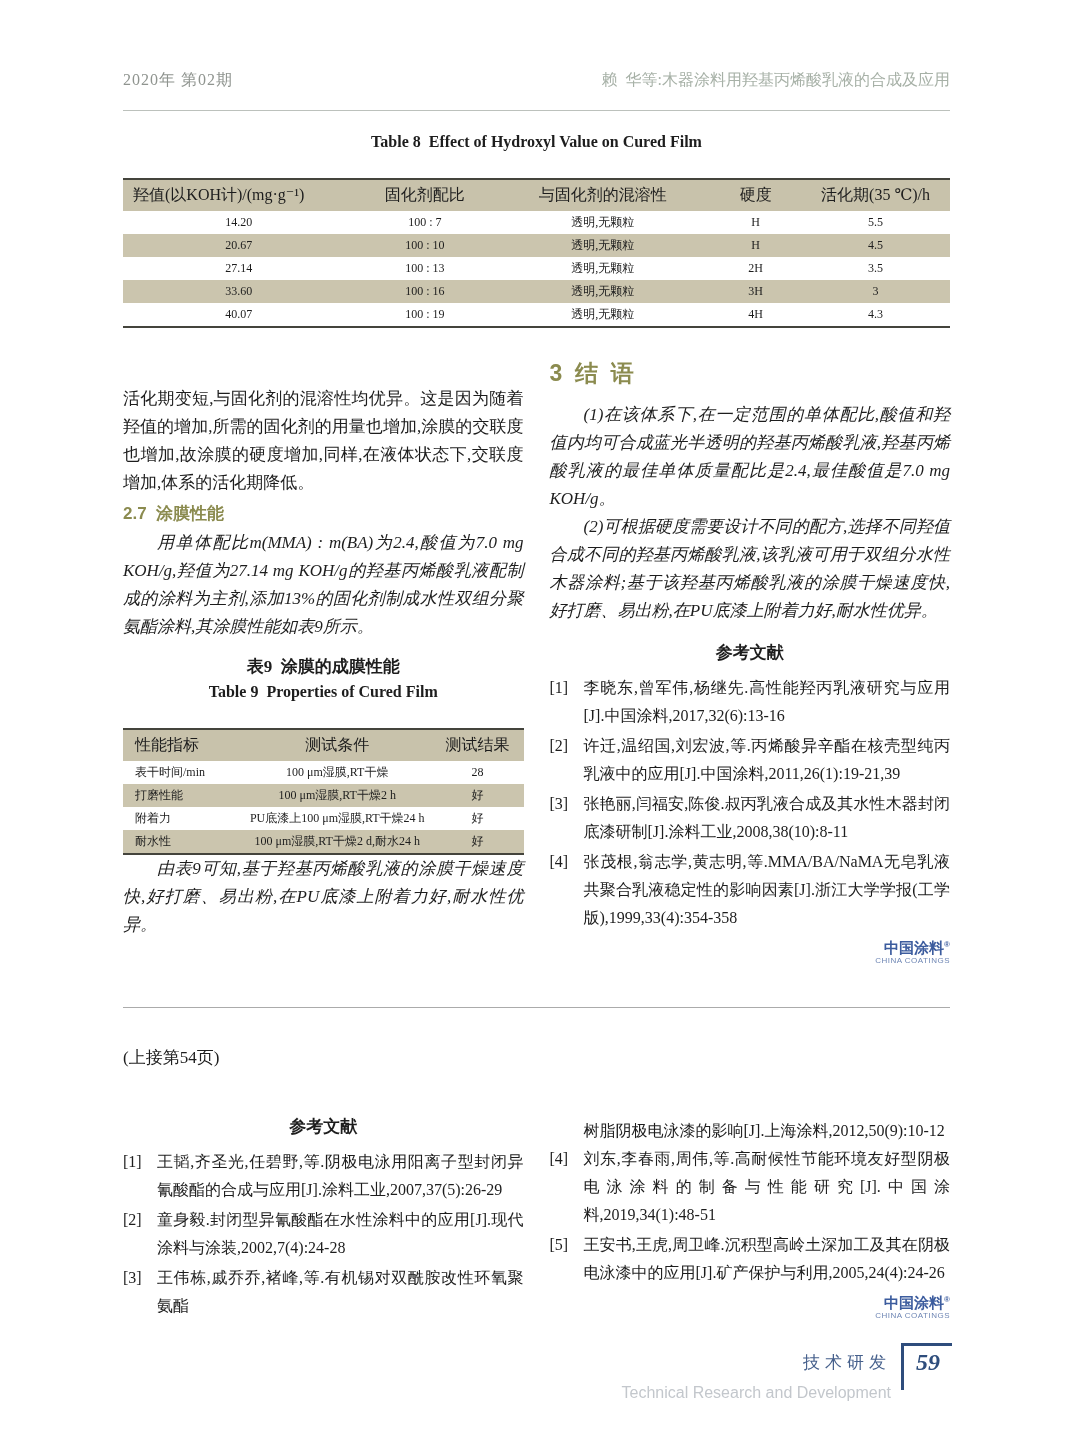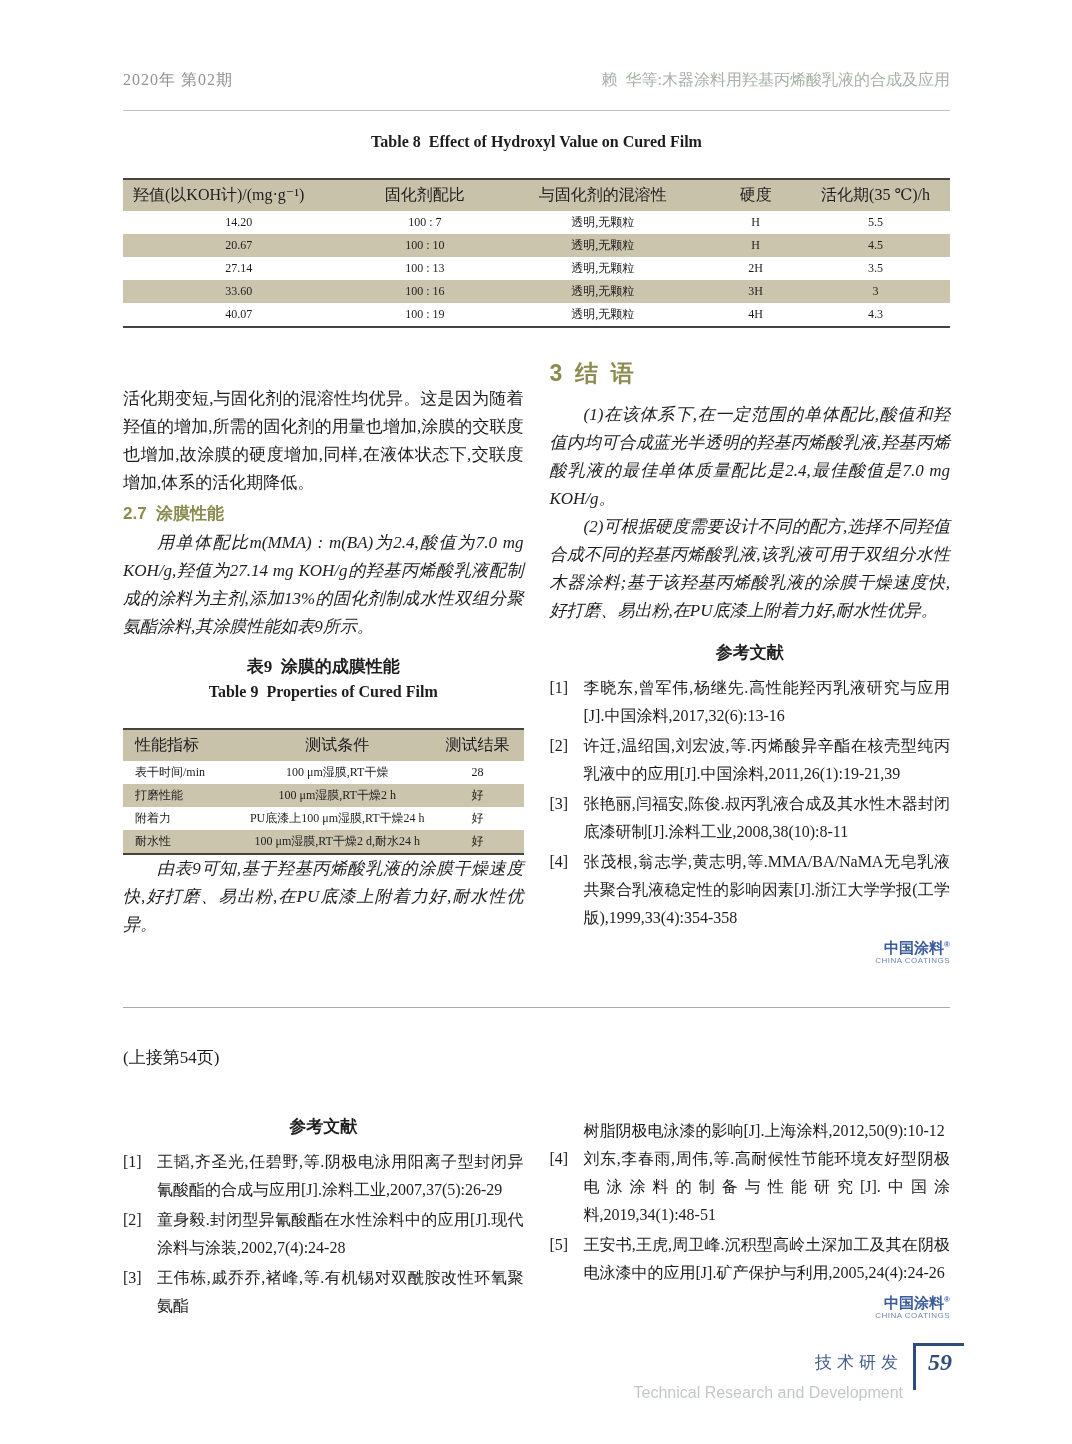--- a/index.html
+++ b/index.html
@@ -81,21 +81,21 @@
     color:#6e86b4; font-size:8px; letter-spacing:0.5px;
     font-family:"Liberation Sans","DejaVu Sans",sans-serif;
   }
 
   .divider { border:none; border-top:1px solid #ababab; margin:42px 0 0 0; }
   .cont-note { font-size:17px; margin:38px 0 0 0; }
   .columns.bottom { margin-top:46px; }
 
   
   .page-footer {
-    position:absolute; right:108px; bottom:42px;
+    position:absolute; right:120px; bottom:42px;
     display:flex; align-items:flex-start;
   }
   .footer-labels { text-align:right; margin-top:8px; }
   .footer-zh {
     color:#46608c; font-size:17px; letter-spacing:5px;
     font-family:"Liberation Sans","DejaVu Sans",sans-serif;
   }
   .footer-en {
     color:#c3c7cc; font-size:16px; margin-top:10px;
     font-family:"Liberation Sans","DejaVu Sans",sans-serif;

